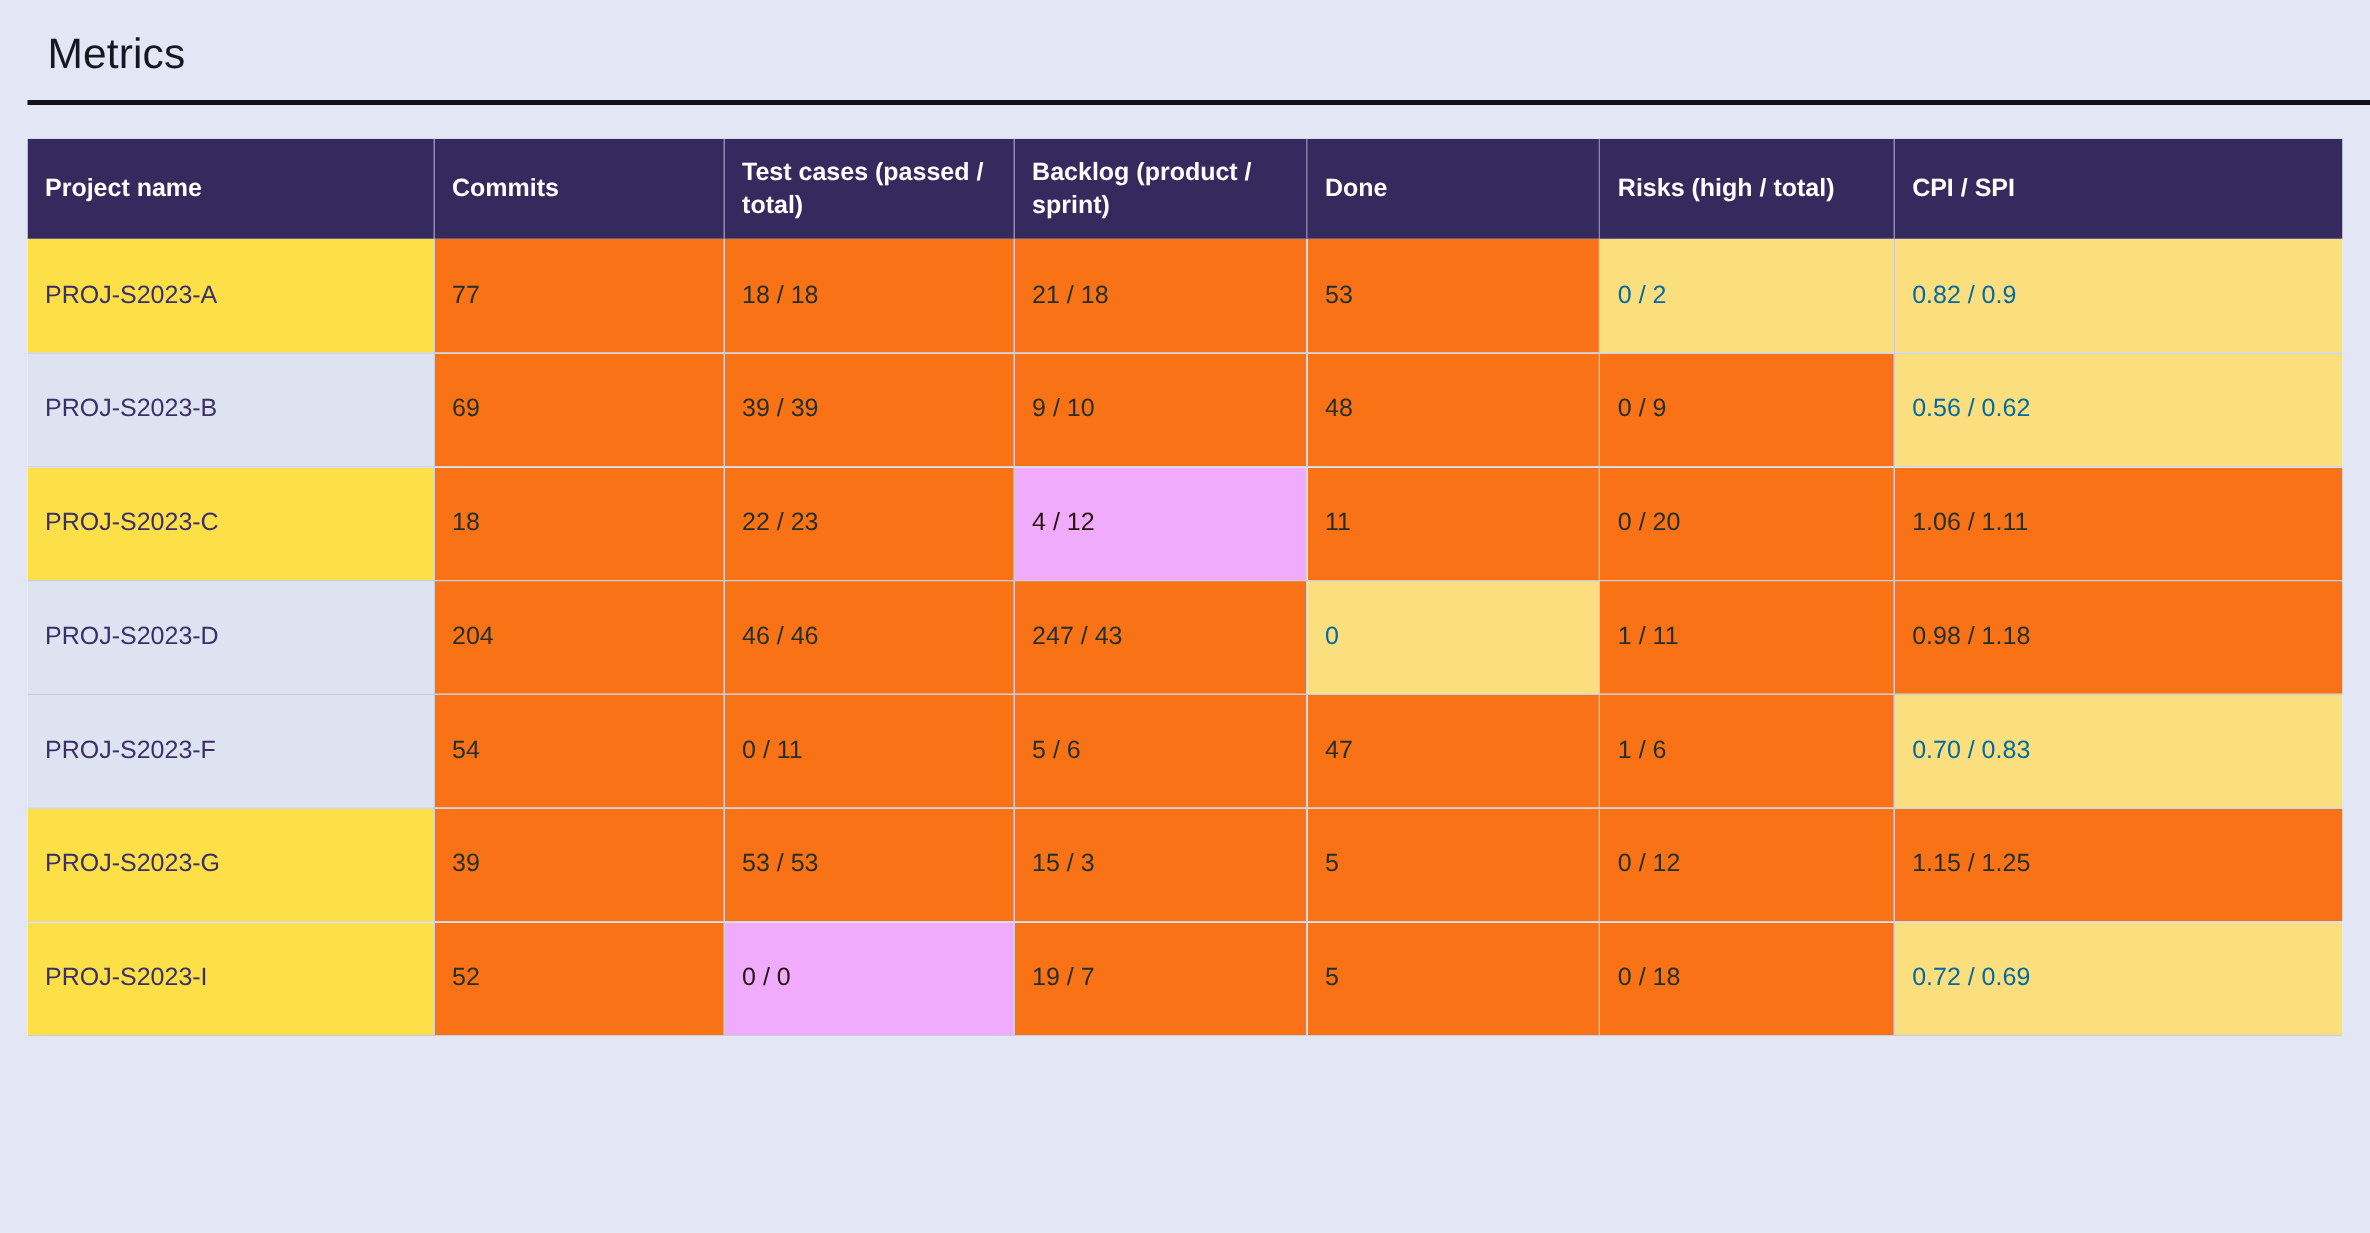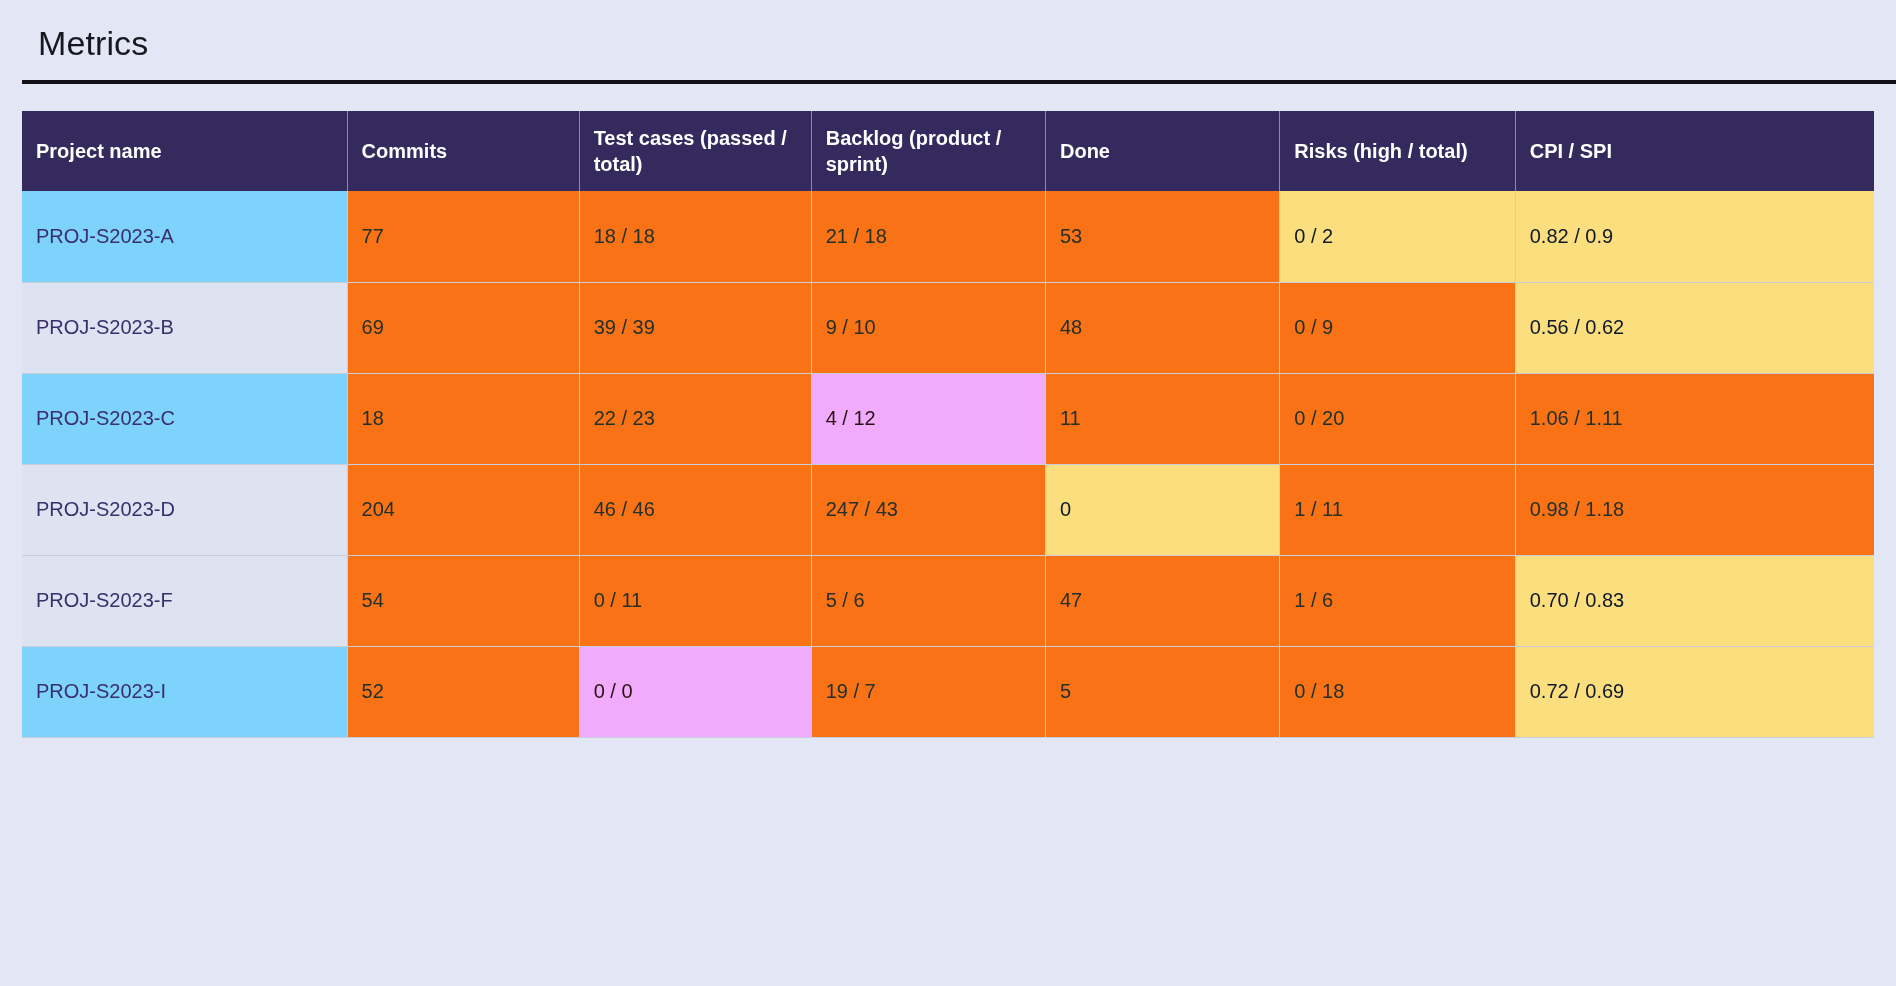--- a/index.html
+++ b/index.html
@@ -89,26 +89,26 @@
     overflow: hidden;
   }
   table.metrics tbody td:last-child { border-right: none; }
 
   
   td.projname {
     color: #3a2f6b;
     vertical-align: top;
     padding-top: 24px;
   }
-  tr.odd td.projname  { background: #7dd3fc; }
+  tr.odd td.projname  { background: #fde047; }
   tr.even td.projname { background: #dde3f1; }
 
   
   td.ok   { background: #f97316; color: #23302a; }
-  td.warn { background: #fbdf7e; color: #0f172a; }
+  td.warn { background: #fbdf7e; color: #0369a1; }
   td.bad  { background: #f0abfc; color: #2b1212; }
 
   
   td.val { padding-top: 8px; }
 </style>
 </head>
 <body>
 
 <div class="page">
 
@@ -177,20 +177,29 @@
           <tr class="even">
             <td class="projname">PROJ-S2023-F</td>
             <td class="val ok">54</td>
             <td class="val ok">0 / 11</td>
             <td class="val ok">5 / 6</td>
             <td class="val ok">47</td>
             <td class="val ok">1 / 6</td>
             <td class="val warn">0.70 / 0.83</td>
           </tr>
           <tr class="odd">
+            <td class="projname">PROJ-S2023-G</td>
+            <td class="val ok">39</td>
+            <td class="val ok">53 / 53</td>
+            <td class="val ok">15 / 3</td>
+            <td class="val ok">5</td>
+            <td class="val ok">0 / 12</td>
+            <td class="val ok">1.15 / 1.25</td>
+          </tr>
+          <tr class="odd">
             <td class="projname">PROJ-S2023-I</td>
             <td class="val ok">52</td>
             <td class="val bad">0 / 0</td>
             <td class="val ok">19 / 7</td>
             <td class="val ok">5</td>
             <td class="val ok">0 / 18</td>
             <td class="val warn">0.72 / 0.69</td>
           </tr>
         </tbody>
     </table>

